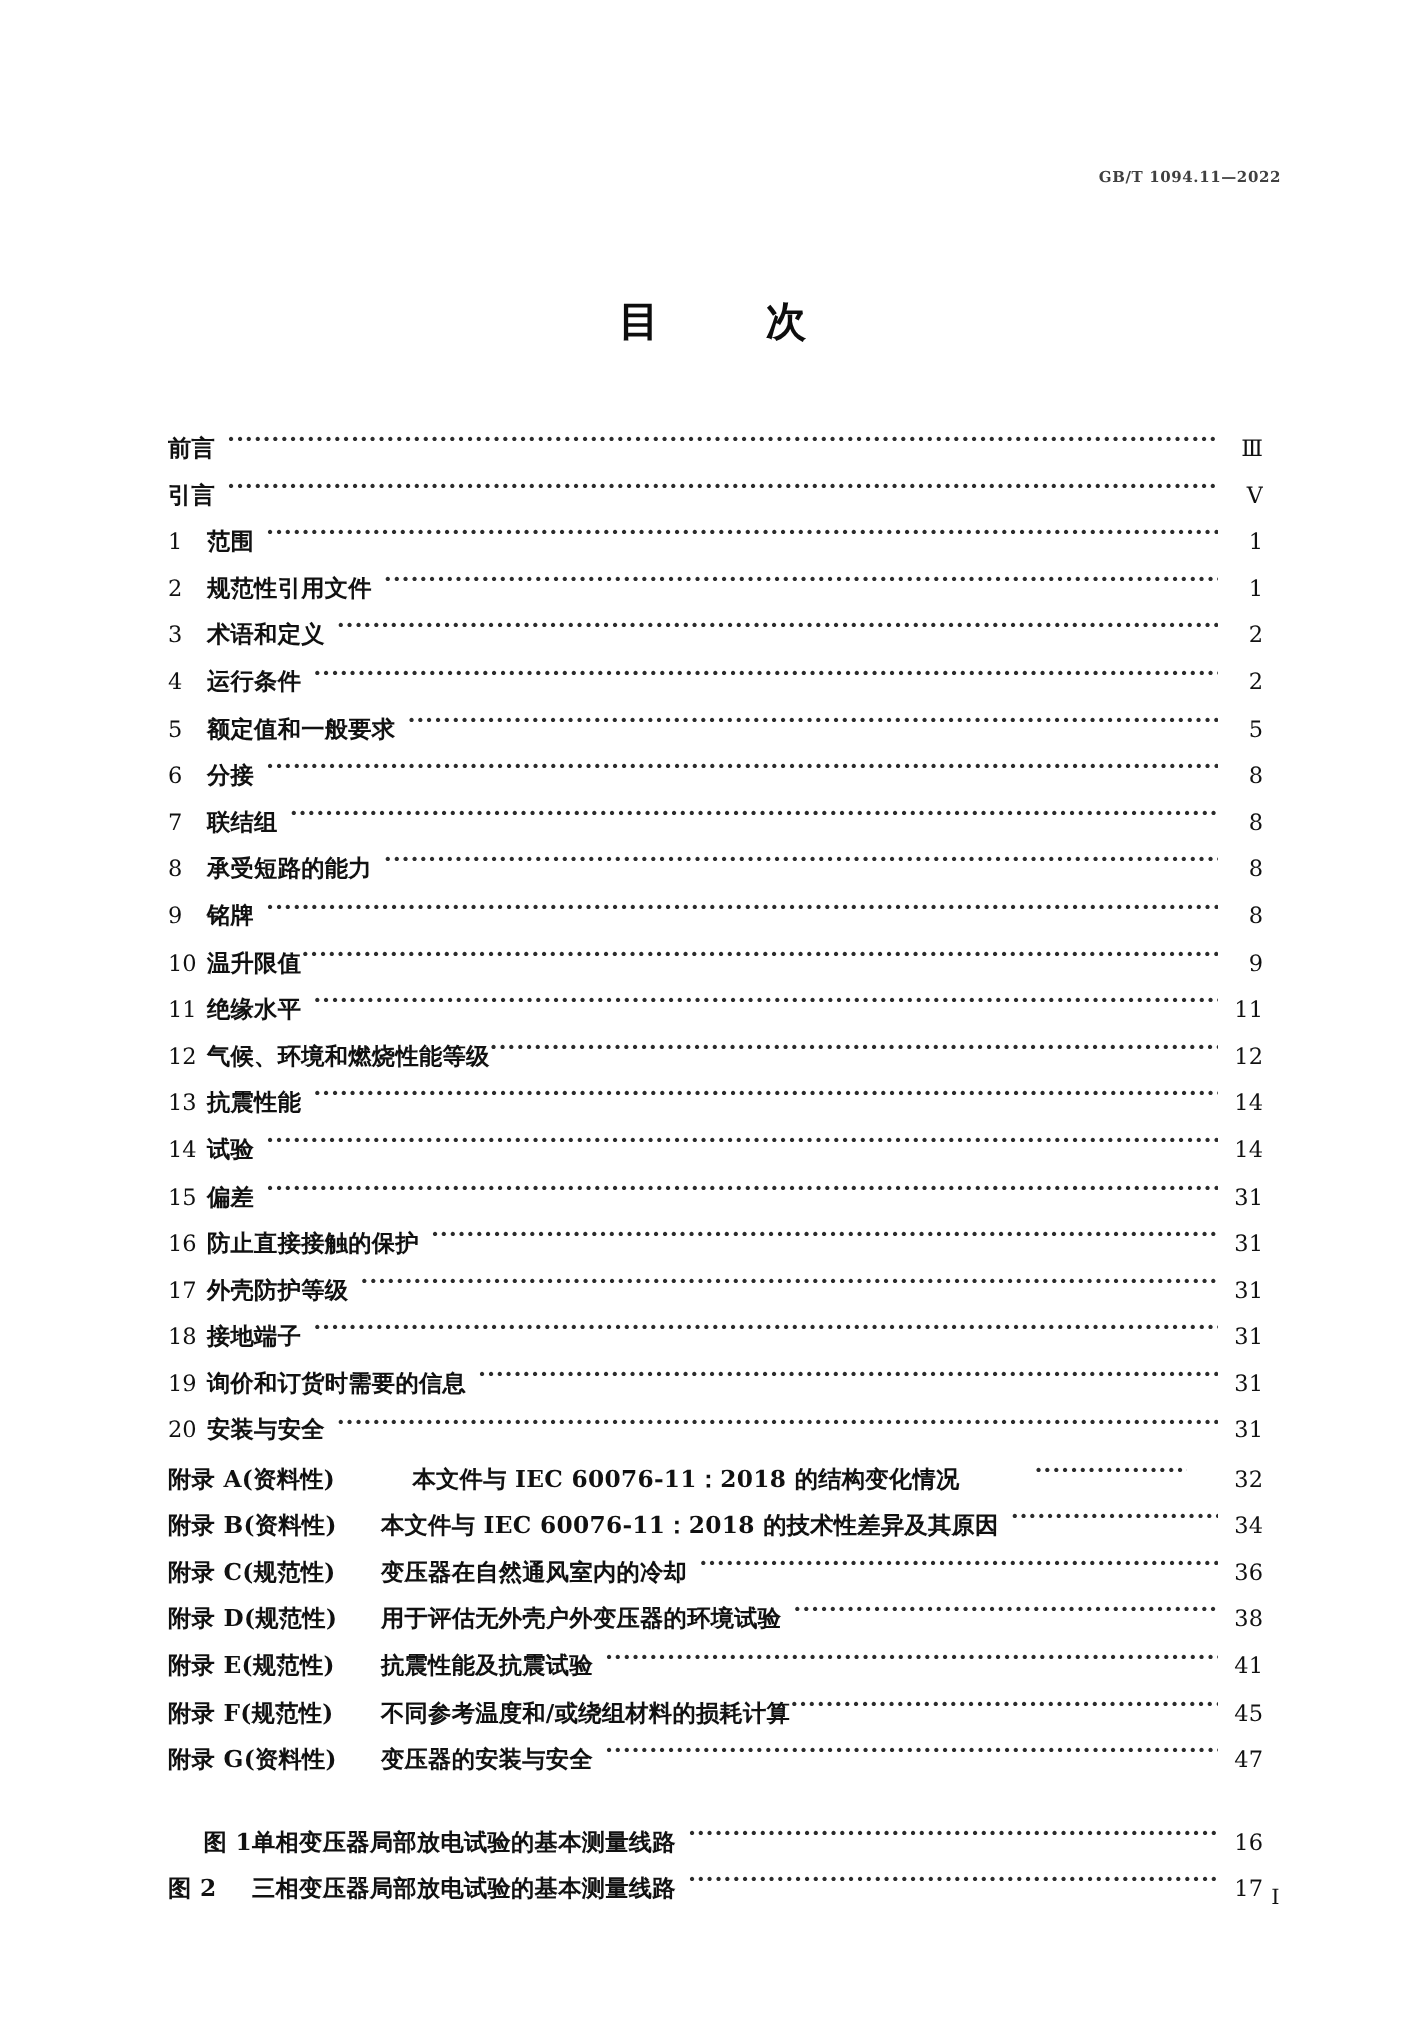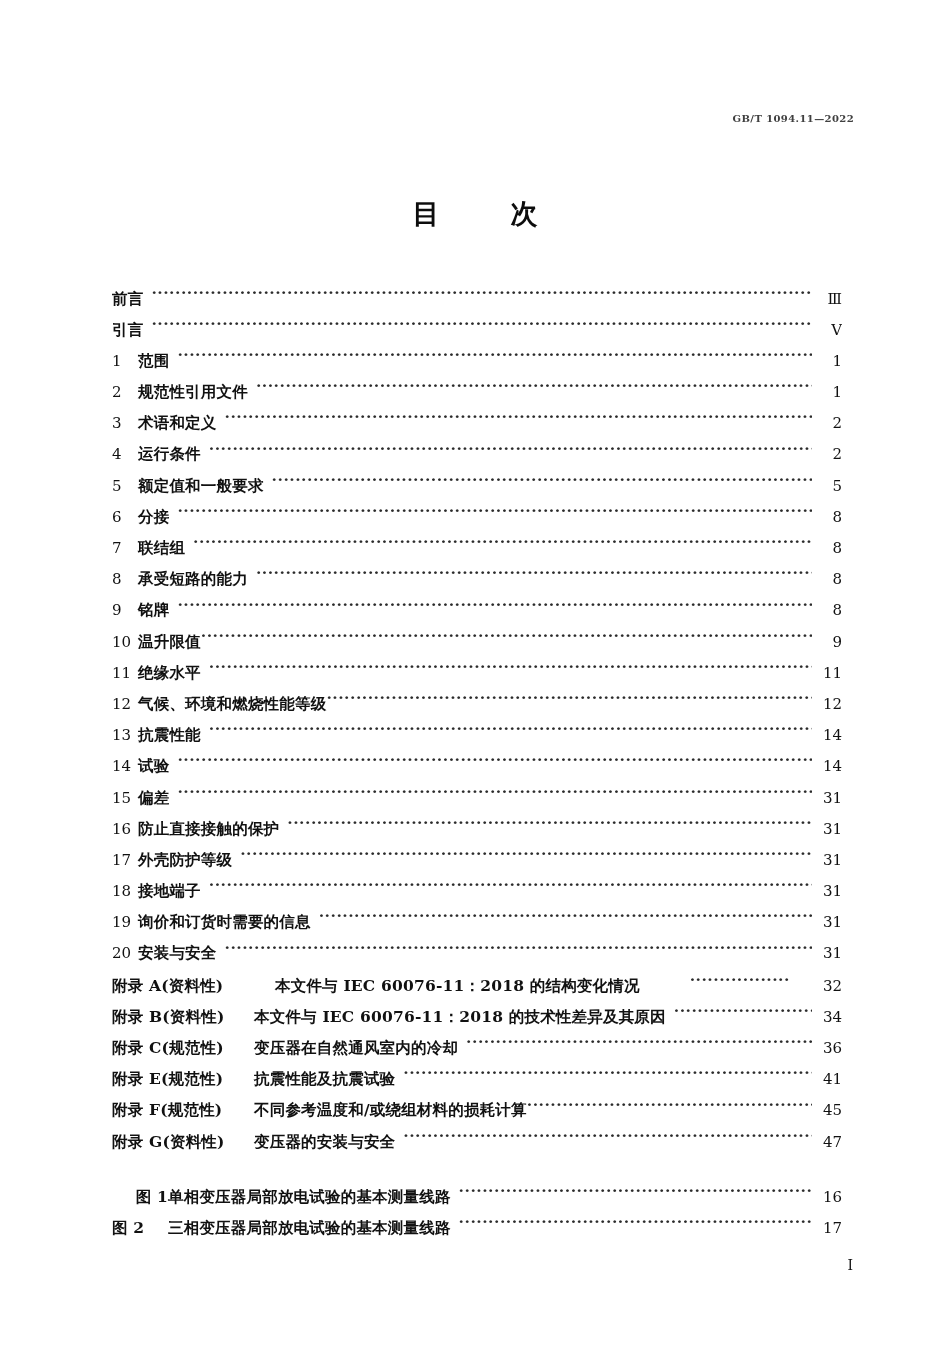--- a/index.html
+++ b/index.html
@@ -331,20 +331,27 @@
       <span class="pageno">34</span>
     </div>
     <div class="toc-row">
       <span class="annex-prefix">附录 C(规范性)</span>
       <span class="label">变压器在自然通风室内的冷却</span>
       <span class="pad-s"></span>
       <span class="leader"></span>
       <span class="pageno">36</span>
     </div>
     <div class="toc-row">
+      <span class="annex-prefix">附录 D(规范性)</span>
+      <span class="label">用于评估无外壳户外变压器的环境试验</span>
+      <span class="pad-s"></span>
+      <span class="leader"></span>
+      <span class="pageno">38</span>
+    </div>
+    <div class="toc-row">
       <span class="annex-prefix">附录 E(规范性)</span>
       <span class="label">抗震性能及抗震试验</span>
       <span class="pad-s"></span>
       <span class="leader"></span>
       <span class="pageno">41</span>
     </div>
     <div class="toc-row">
       <span class="annex-prefix">附录 F(规范性)</span>
       <span class="label">不同参考温度和/或绕组材料的损耗计算</span>
       <span class="pad-0"></span>

